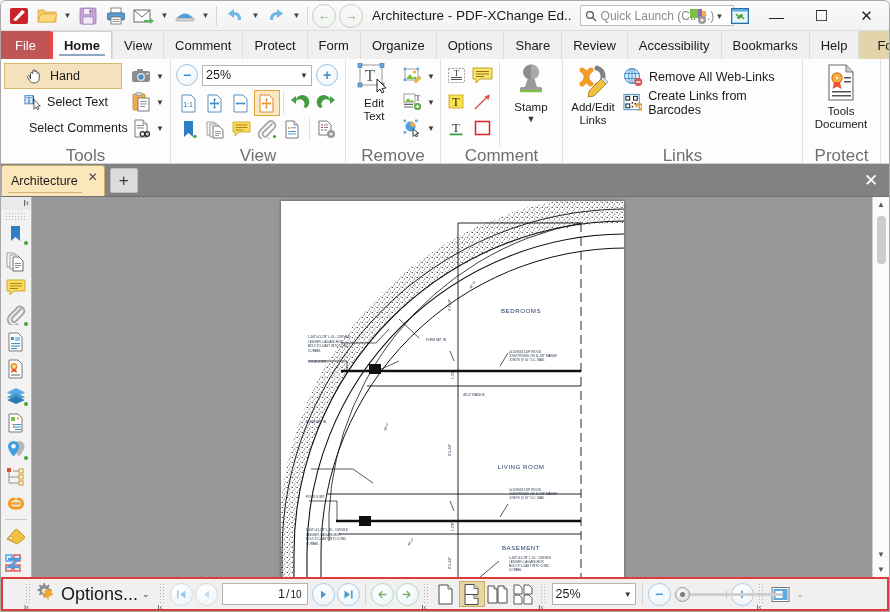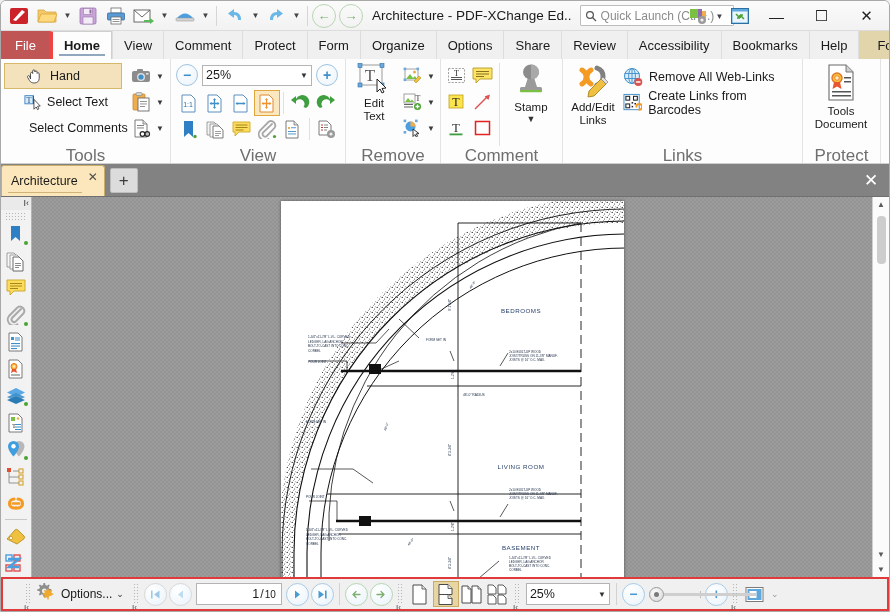--- a/index.html
+++ b/index.html
@@ -1097,21 +1097,21 @@
     <div class="sb-expand">ⱟ</div>
     <div class="sb-grip"></div>
     <div class="sb-btn">
       <svg width="22" height="22" viewBox="0 0 22 22">
         <path d="M9 1 l1.6 0 .4 2.2 1.6 .7 1.8-1.3 1.2 1.2 -1.3 1.8 .7 1.6 2.2 .4 0 1.6 -2.2 .4 -.7 1.6 1.3 1.8 -1.2 1.2 -1.8-1.3 -1.6 .7 -.4 2.2 -1.6 0 -.4-2.2 -1.6-.7 -1.8 1.3 -1.2-1.2 1.3-1.8 -.7-1.6 -2.2-.4 0-1.6 2.2-.4 .7-1.6 -1.3-1.8 1.2-1.2 1.8 1.3 1.6-.7z" fill="#8e8e8e" transform="translate(-2,-1) scale(0.95)"></path>
         <circle cx="7.3" cy="8" r="2.4" fill="#f0f0f0"></circle>
         <path d="M9 1 l1.6 0 .4 2.2 1.6 .7 1.8-1.3 1.2 1.2 -1.3 1.8 .7 1.6 2.2 .4 0 1.6 -2.2 .4 -.7 1.6 1.3 1.8 -1.2 1.2 -1.8-1.3 -1.6 .7 -.4 2.2 -1.6 0 -.4-2.2 -1.6-.7 -1.8 1.3 -1.2-1.2 1.3-1.8 -.7-1.6 -2.2-.4 0-1.6 2.2-.4 .7-1.6 -1.3-1.8 1.2-1.2 1.8 1.3 1.6-.7z" fill="#f0a92c" transform="translate(4,5) scale(0.72)"></path>
         <circle cx="13.5" cy="14.5" r="1.8" fill="#f0f0f0"></circle>
       </svg>
     </div>
-    <div style="font-size:12px;text-align:right;">Options...</div>
+    <div style="font-size:18px;text-align:right;">Options...</div>
     <div style="font-size:9px;margin:0 6px 0 4px;color:#333;">⌄</div>
     <div class="sb-grip"></div>
     <div class="sb-circ dis">
       <svg width="11" height="11" viewBox="0 0 11 11">
         <rect x="1" y="1.5" width="1.6" height="8" fill="#9ec8e6"></rect>
         <path d="M9.5 1.5 L4 5.5 L9.5 9.5 Z" fill="#9ec8e6"></path>
       </svg>
     </div>
     <div class="sb-circ dis">
       <svg width="11" height="11" viewBox="0 0 11 11">

